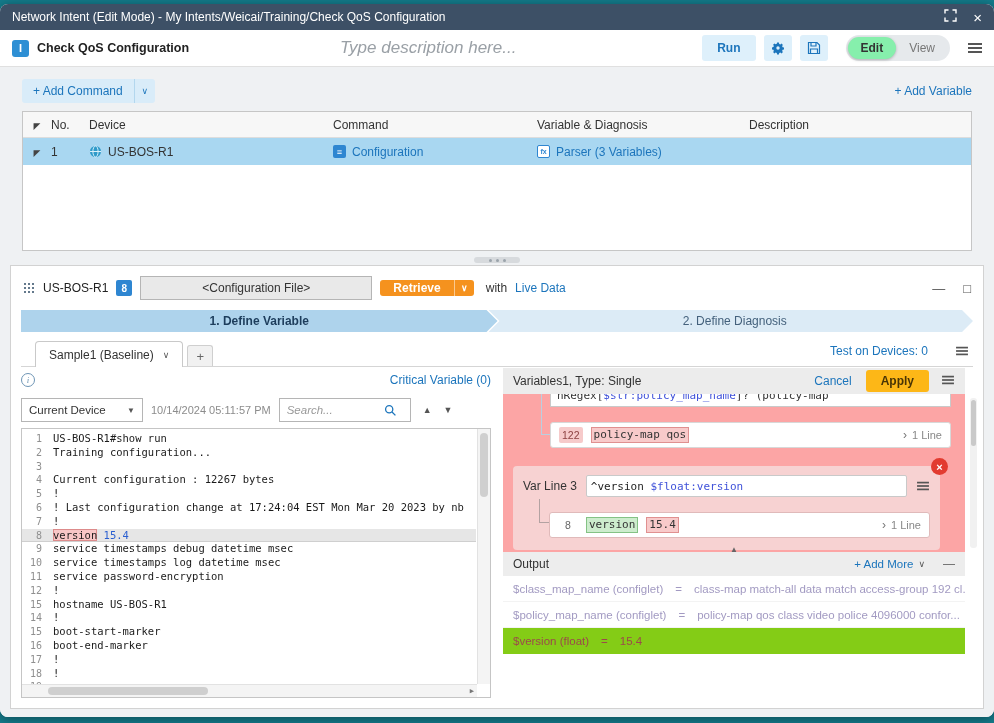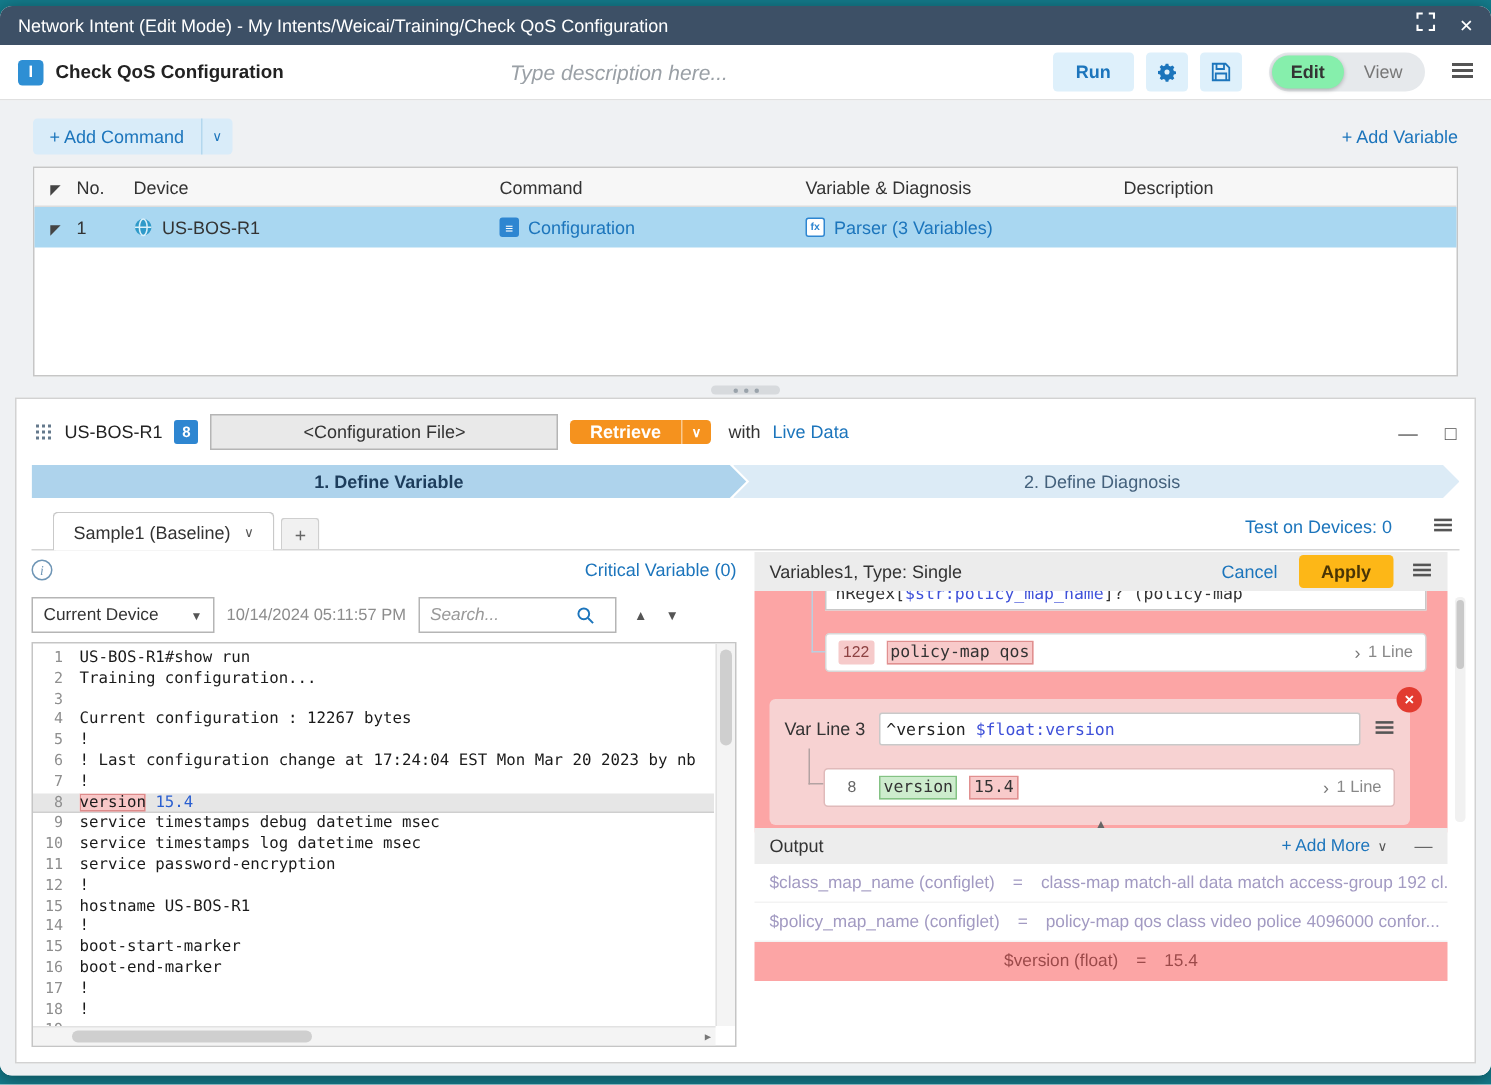--- a/index.html
+++ b/index.html
@@ -14,21 +14,21 @@
   .titlebar .title { font-size:12px; white-space:nowrap; }
   .tb-icons { margin-left:auto; display:flex; gap:16px; align-items:center; }
   .tb-close { font-size:15px; line-height:1; color:#fff; }
 
   
   .hdr { height:37px; background:#fff; border-bottom:1px solid #e0e0e0; display:flex; align-items:center; padding:0 12px; position:relative; }
   .intent-icon { width:17px; height:17px; background:#2e8fd4; color:#fff; border-radius:3px; font-size:11px; font-weight:bold;
                  display:flex; align-items:center; justify-content:center; flex:none; }
   .hdr-title { font-size:12.5px; font-weight:bold; color:#222; margin-left:8px; white-space:nowrap; }
   .desc-input { position:absolute; left:340px; width:330px; border:none; outline:none; background:transparent;
-                font-family:"Liberation Sans",sans-serif; font-style:italic; font-size:14px; color:#444; }
+                font-family:"Liberation Sans",sans-serif; font-style:italic; font-size:17px; color:#444; }
   .desc-input::placeholder { color:#9aa0a6; font-style:italic; }
   .hdr-right { margin-left:auto; display:flex; align-items:center; gap:8px; }
   .btn-run { background:#def0fb; color:#1c75bc; font-weight:bold; font-size:12px; padding:0 15px; height:26px; border-radius:3px;
              display:flex; align-items:center; }
   .btn-sq { background:#def0fb; width:28px; height:26px; border-radius:3px; display:flex; align-items:center; justify-content:center; }
   .toggle { background:#e6e9ec; border-radius:14px; height:26px; display:flex; align-items:center; padding:2px; margin-left:10px; }
   .toggle .opt { font-size:12px; padding:0 13px; height:22px; display:flex; align-items:center; border-radius:12px; color:#777; }
   .toggle .opt.active { background:#86efac; color:#333; font-weight:bold; box-shadow:0 1px 3px rgba(0,0,0,.25); }
   .bars { width:14px; height:10px; display:inline-block; border-top:2px solid #555; border-bottom:2px solid #555; position:relative; }
   .bars::after { content:""; position:absolute; left:0; top:2px; width:100%; height:2px; background:#555; }
@@ -169,21 +169,21 @@
           font-size:11px; font-weight:bold; display:flex; align-items:center; justify-content:center; }
   .scrollup { position:absolute; bottom:1px; left:50%; transform:translateX(-50%); font-size:8px; color:#666; }
 
   .output { position:absolute; left:0; right:0; bottom:0; height:148px; background:#fff; }
   .out-header { height:24px; background:#ededed; display:flex; align-items:center; padding:0 10px; font-size:12px; color:#333; }
   .addmore { margin-left:auto; font-size:11.5px; display:flex; align-items:center; gap:5px; }
   .out-min { color:#666; margin-left:18px; font-size:12px; }
   .out-row { height:26px; display:flex; align-items:center; padding:0 10px; font-size:11.5px; white-space:nowrap; overflow:hidden;
              border-bottom:1px solid #f3f3f3; }
   .out-row.muted { color:#a29ac2; }
-  .out-row.highlight { background:#fca5a5; color:#9c4a4a; border-bottom:none;justify-content:center; }
+  .out-row.highlight { background:#84cc16; color:#9c4a4a; border-bottom:none; }
   .oeq { margin:0 12px; }
 
   .side-scroll { position:absolute; right:6px; top:132px; width:7px; height:150px; background:#f1f1f1; border-radius:3px; }
   .side-thumb { position:absolute; top:2px; left:1px; width:5px; height:46px; background:#c9c9c9; border-radius:3px; }
 </style>
 </head>
 <body>
 
 <div class="dialog">
 

